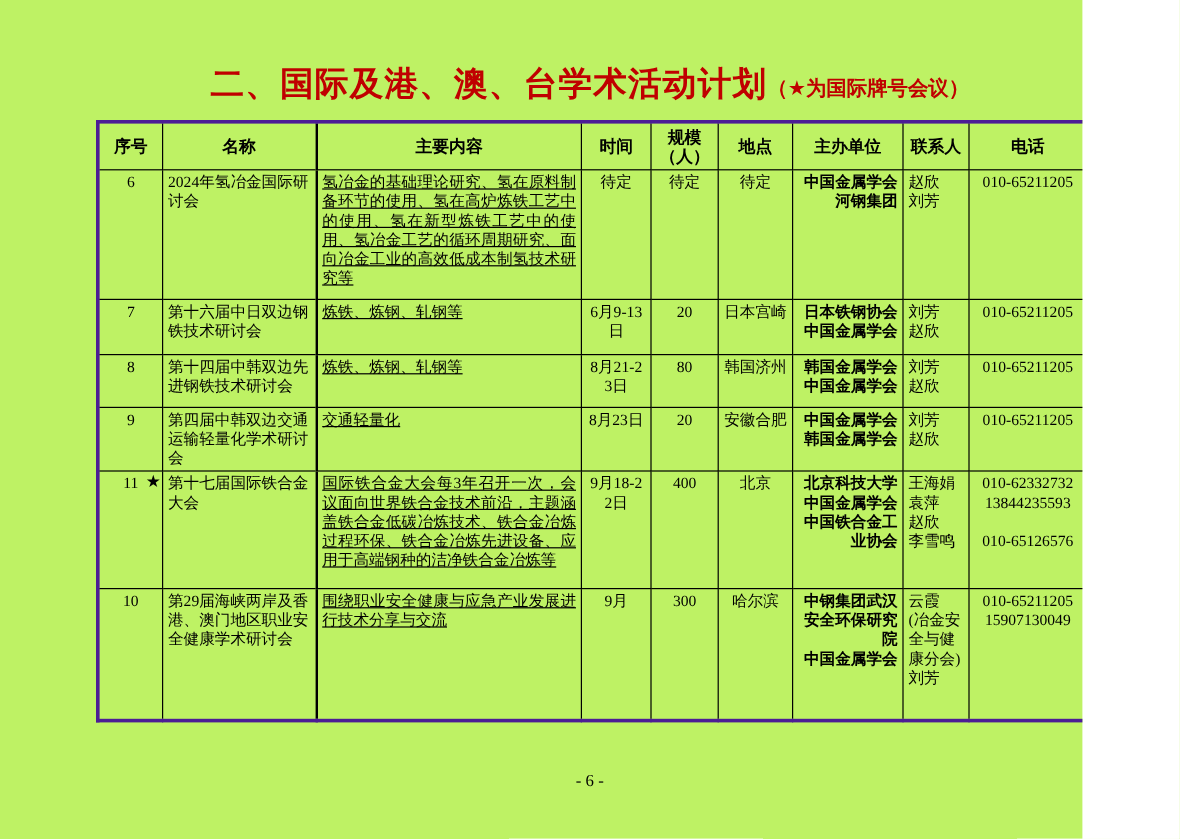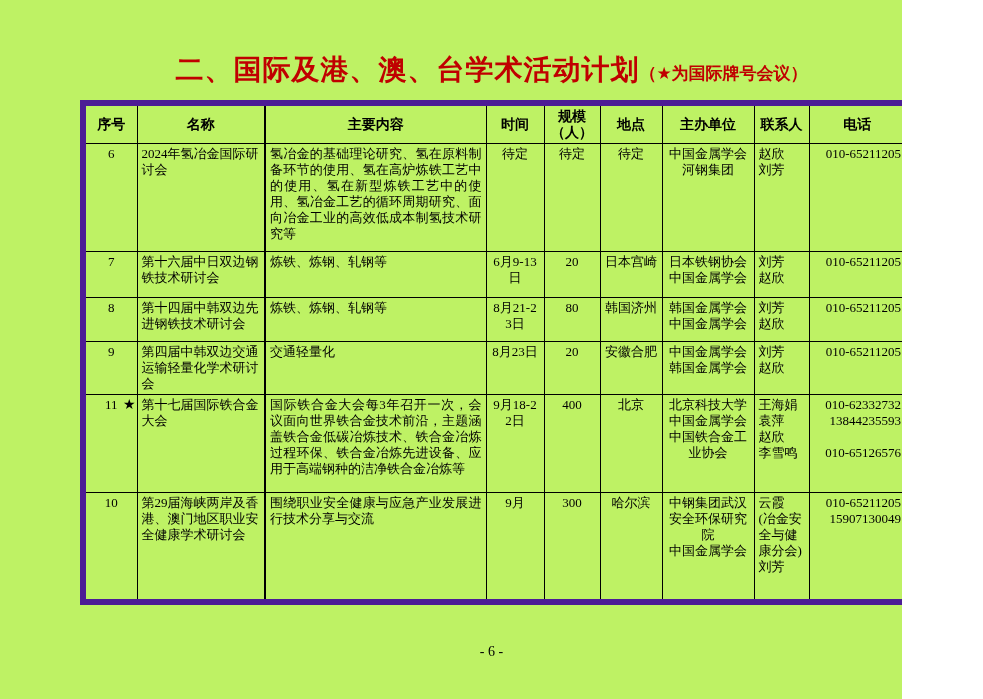--- a/index.html
+++ b/index.html
@@ -27,21 +27,21 @@
   .title-main { font-size: 28px; letter-spacing: 1px; }
   .title-note { font-size: 17px; letter-spacing: 0px; }
 
   table.plan-table {
     position: absolute;
     left: 80px;
     top: 100px;
     width: 825px;
     table-layout: fixed;
     border-collapse: collapse;
-    border: 6px solid #4c1d95;
+    border: 3px solid #4c1d95;
   }
   table.plan-table th, table.plan-table td {
     border: 1px solid #000;
     padding: 2px 4px;
     vertical-align: top;
     font-size: 13px;
     line-height: 16px;
     overflow: hidden;
     word-break: break-all;
     white-space: pre-line;
@@ -52,27 +52,27 @@
     font-family: "Liberation Sans", "DejaVu Sans", sans-serif;
     font-weight: bold;
     font-size: 14px;
     text-align: center;
     vertical-align: middle;
     line-height: 16px;
     padding: 2px 1px;
   }
   td.c-no   { text-align: center; position: relative; }
   td.c-name { text-align: left; }
-  td.c-content { text-align: justify; }
+  td.c-content { text-align: justify; text-decoration: underline; }
   td.c-time { text-align: center; }
   td.c-scale{ text-align: center; }
   td.c-place{ text-align: center; }
-  td.c-org  { text-align: center; }
+  td.c-org  { text-align: right; font-weight: bold; }
   td.c-contact { text-align: left; padding:2px 2px; }
-  td.c-phone{ text-align: right; padding:2px 3px;margin-left:48px; }
+  td.c-phone{ text-align: center; padding:2px 3px;margin-left:48px; }
   .star { position: absolute; right: 1px; top: 2px; font-size: 14px; color:#000; }
 
   .footer {
     position: absolute;
     top: 644px;
     left: 0;
     width: 983px;
     text-align: center;
     font-size: 14px;
     color: #000;

